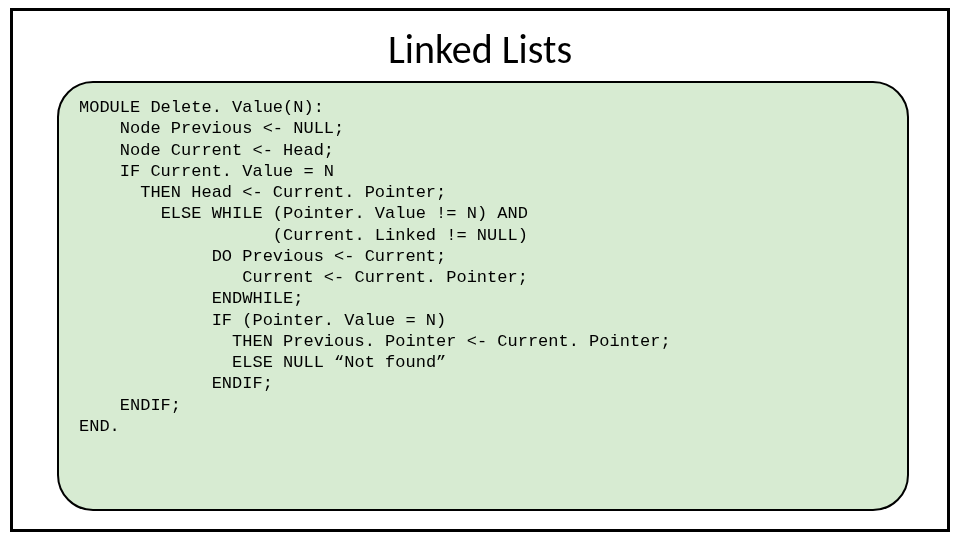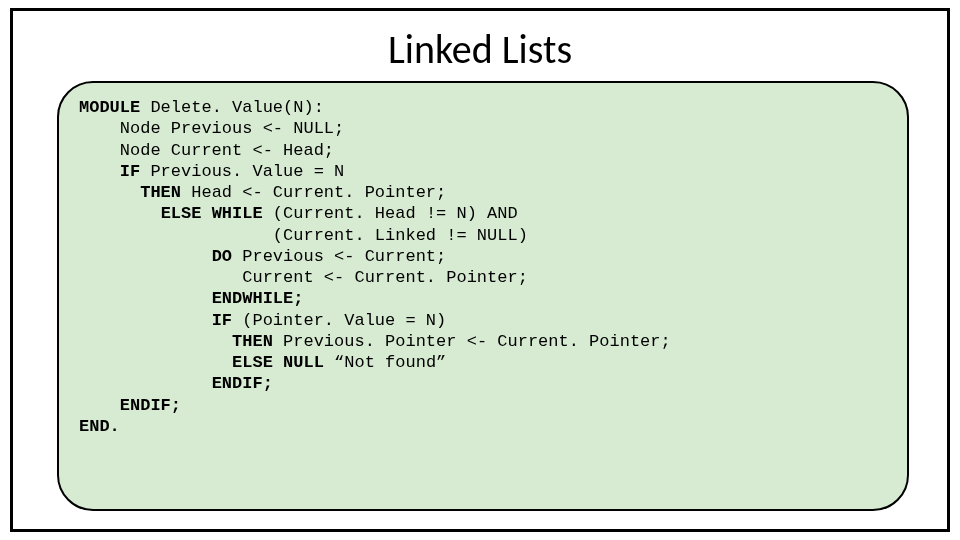--- a/index.html
+++ b/index.html
@@ -40,35 +40,35 @@
     border-radius: 36px;
     padding: 14px 0 0 20px;
   }
   .code {
     font-family: "Courier New", Courier, monospace;
     font-size: 17px;
     line-height: 1.25;
     color: #000;
     white-space: pre;
   }
-  .kw { font-weight: bold; }
+  .kw { font-weight: normal; }
 </style>
 </head>
 <body>
 
 <div class="outer-frame">
   <div class="title">Linked Lists</div>
 
   <div class="code-panel">
     <div class="code"><span class="kw">MODULE</span><span> Delete. Value(N):</span>
 <span>    Node Previous &lt;- NULL;</span>
 <span>    Node Current &lt;- Head;</span>
-<span>    </span><span class="kw">IF</span><span> Previous. Value = N</span>
+<span>    </span><span class="kw">IF</span><span> Current. Value = N</span>
 <span>      </span><span class="kw">THEN</span><span> Head &lt;- Current. Pointer;</span>
-<span>        </span><span class="kw">ELSE</span><span> </span><span class="kw">WHILE</span><span> (Current. Head != N) AND</span>
+<span>        </span><span class="kw">ELSE</span><span> </span><span class="kw">WHILE</span><span> (Pointer. Value != N) AND</span>
 <span>                   (Current. Linked != NULL)</span>
 <span>             </span><span class="kw">DO</span><span> Previous &lt;- Current;</span>
 <span>                Current &lt;- Current. Pointer;</span>
 <span>             </span><span class="kw">ENDWHILE;</span>
 <span>             </span><span class="kw">IF</span><span> (Pointer. Value = N)</span>
 <span>               </span><span class="kw">THEN</span><span> Previous. Pointer &lt;- Current. Pointer;</span>
 <span>               </span><span class="kw">ELSE</span><span> </span><span class="kw">NULL</span><span> “Not found”</span>
 <span>             </span><span class="kw">ENDIF;</span>
 <span>    </span><span class="kw">ENDIF;</span>
 <span class="kw">END.</span></div>

